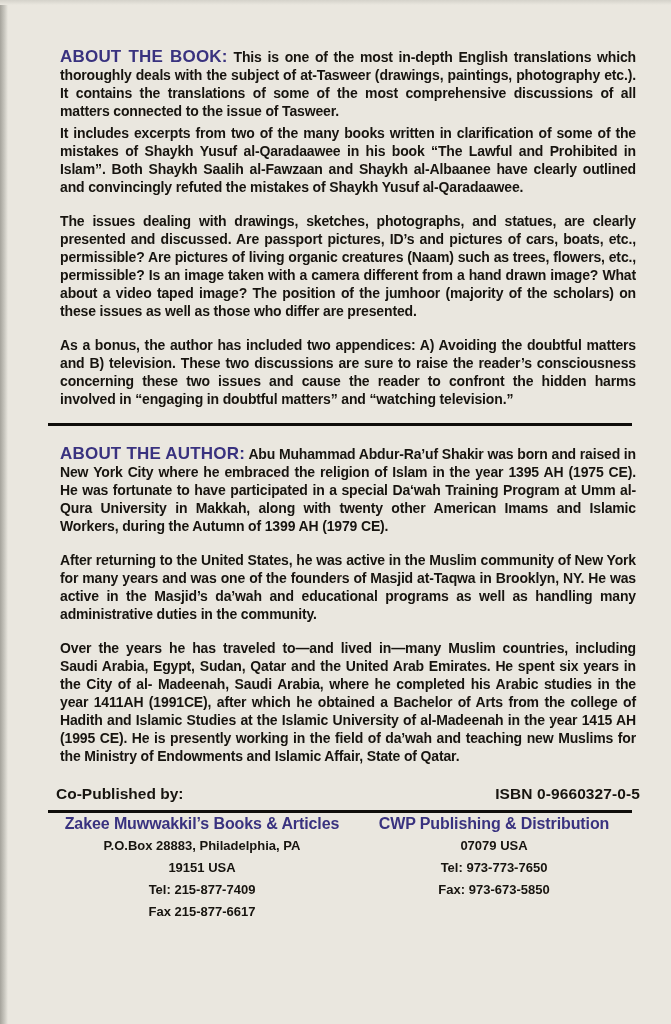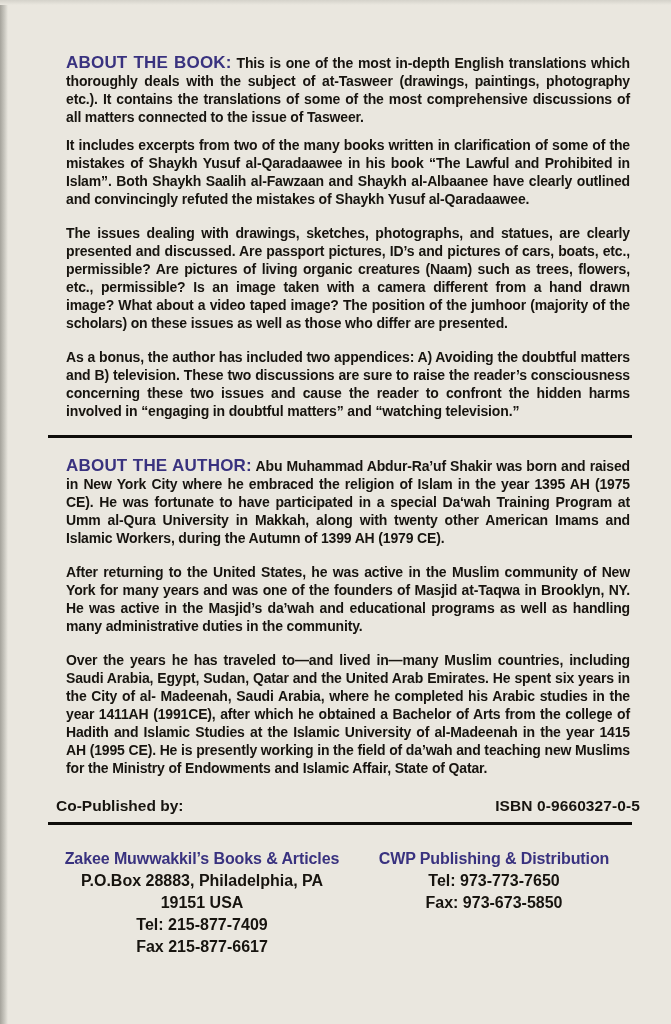--- a/index.html
+++ b/index.html
@@ -29,21 +29,21 @@
     background: linear-gradient(to bottom, #d4d2ca, #eae7df);
   }
   .content {
     position: absolute;
     left: 56px;
     top: 44px;
     width: 584px;
     color: var(--ink, #17140f);
   }
   .para {
-    margin: 10px;
+    margin: 4px;
     font-size: 14px;
     font-weight: bold;
     line-height: 18px;
     text-align: justify;
     letter-spacing: -0.15px;
     color: var(--ink, #17140f);
   }
   .para + .para-gap { margin-top: 16px; }
   .runin {
     color: var(--heading, #39327f);
@@ -68,35 +68,35 @@
   }
   .copub-row .isbn { letter-spacing: 0.1px; }
   .divider-thin {
     height: 3px;
     background: #0f0d0a;
     margin: 7px 8px 0 -8px;
     border: none;
   }
   .publishers {
     display: flex;
-    margin-top: 23px;
+    margin-top: 0;
   }
   .publisher-col {
     width: 50%;
     text-align: center;
   }
   .publisher-name {
     color: var(--heading, #39327f);
     font-size: 16px;
     font-weight: bold;
     line-height: 22px;
     letter-spacing: -0.1px;
   }
   .publisher-line {
-    font-size: 16px;
+    font-size: 13px;
     font-weight: bold;
     line-height: 22px;
     color: var(--ink, #17140f);
   }
 </style>
 </head>
 <body>
 
 <div class="cover">
   <div class="scan-edge-left"></div>
@@ -129,19 +129,20 @@
     <div class="publishers">
       <div class="publisher-col">
         <div class="publisher-name">Zakee Muwwakkil’s Books &amp; Articles</div>
         <div class="publisher-line">P.O.Box 28883, Philadelphia, PA</div>
         <div class="publisher-line">19151  USA</div>
         <div class="publisher-line">Tel: 215-877-7409</div>
         <div class="publisher-line">Fax 215-877-6617</div>
       </div>
       <div class="publisher-col">
         <div class="publisher-name">CWP Publishing &amp; Distribution</div>
+        <div class="publisher-line">07079  USA</div>
         <div class="publisher-line">Tel: 973-773-7650</div>
         <div class="publisher-line">Fax: 973-673-5850</div>
       </div>
     </div>
 
   </div>
 </div>
 
 </body></html>

